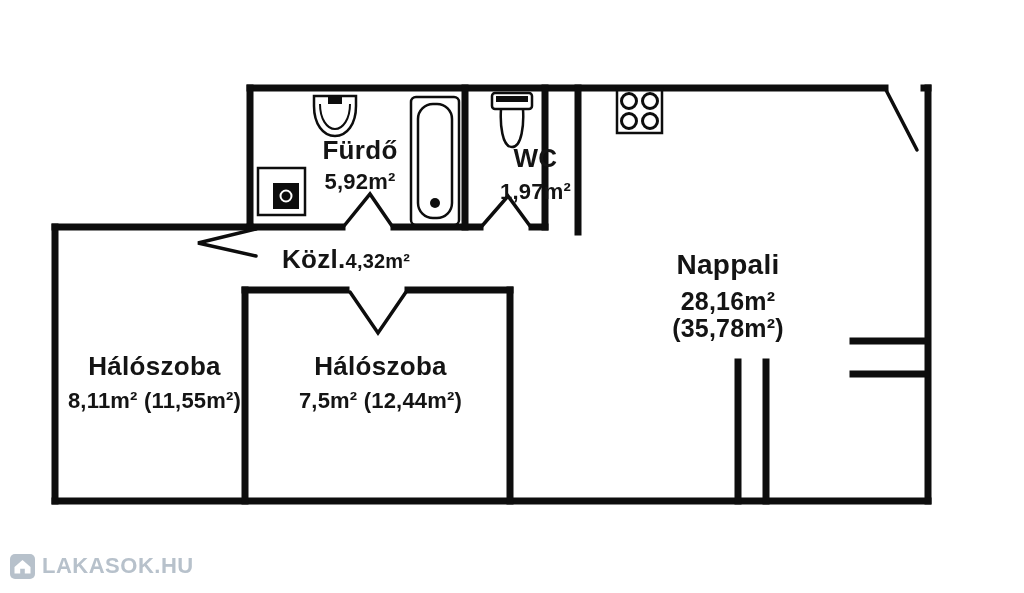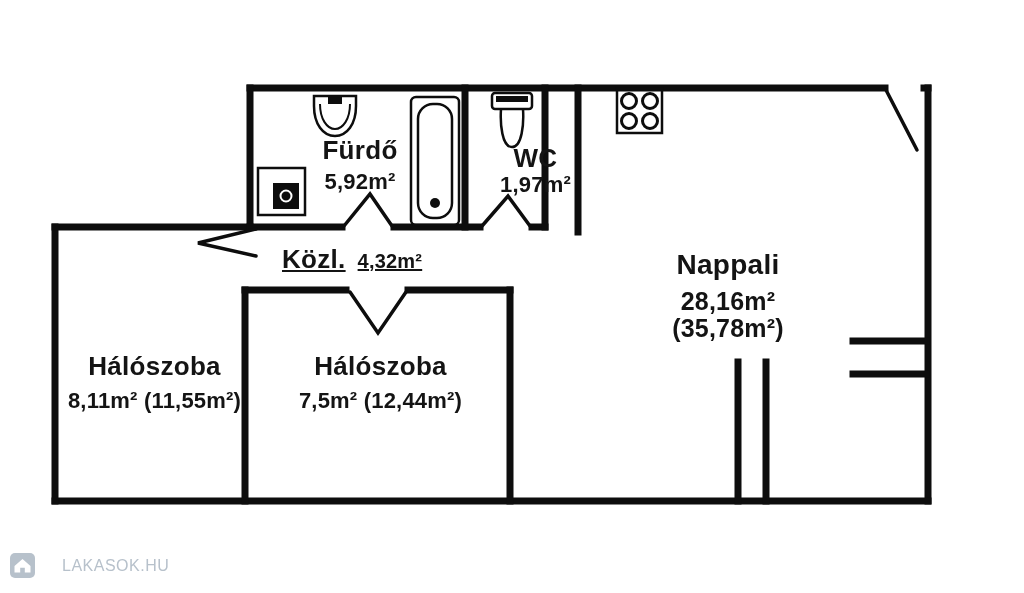--- a/index.html
+++ b/index.html
@@ -27,41 +27,38 @@
   .room-area {
     display: block;
     font-size: 22px;
     font-weight: 700;
     margin-top: 5px;
     letter-spacing: 0.2px;
   }
   .room-label.inline {
     display: flex;
     align-items: baseline;
-    gap: 12px;
     text-align: left;
-    text-decoration: underline;
   }
   .room-label.inline .room-area { margin-top: 0; }
   .nappali .room-name { font-size: 28px; }
   .nappali .room-area { font-size: 25px; margin-top: 7px; }
   .watermark {
     position: absolute;
     left: 10px;
     top: 553px;
     display: flex;
     align-items: center;
     gap: 7px;
   }
   .watermark-text {
     color: #b7c1cb;
-    font-size: 16px;
-    font-weight: 400;
+    font-size: 22px;
+    font-weight: 700;
     letter-spacing: 0.5px;
-    margin-left: 20px;
   }
 </style>
 </head>
 <body>
 
 <div class="stage">
 
   <svg class="plan-svg" width="1024" height="593" viewBox="0 0 1024 593">
 
     <g stroke="#0d0d0d" stroke-width="7" stroke-linecap="square" fill="none">
@@ -144,21 +141,21 @@
     </g>
   </svg>
 
   <div class="room-label" style="left:295px; top:136px; width:130px;">
     <span class="room-name">Fürdő</span>
     <span class="room-area">5,92m²</span>
   </div>
 
   <div class="room-label" style="left:468px; top:144px; width:85px;padding-left:25px;">
     <span class="room-name">WC</span>
-    <span class="room-area" style="margin-top:0;">1,97m²</span>
+    <span class="room-area" style="margin-top:7px;">1,97m²</span>
   </div>
 
   <div class="room-label inline" style="left:282px; top:245px;">
     <span class="room-name">Közl.</span>
     <span class="room-area" style="font-size:20px;">4,32m²</span>
   </div>
 
   <div class="room-label nappali" style="left:623px; top:250px; width:210px;">
     <span class="room-name">Nappali</span>
     <span class="room-area">28,16m² (35,78m²)</span>

